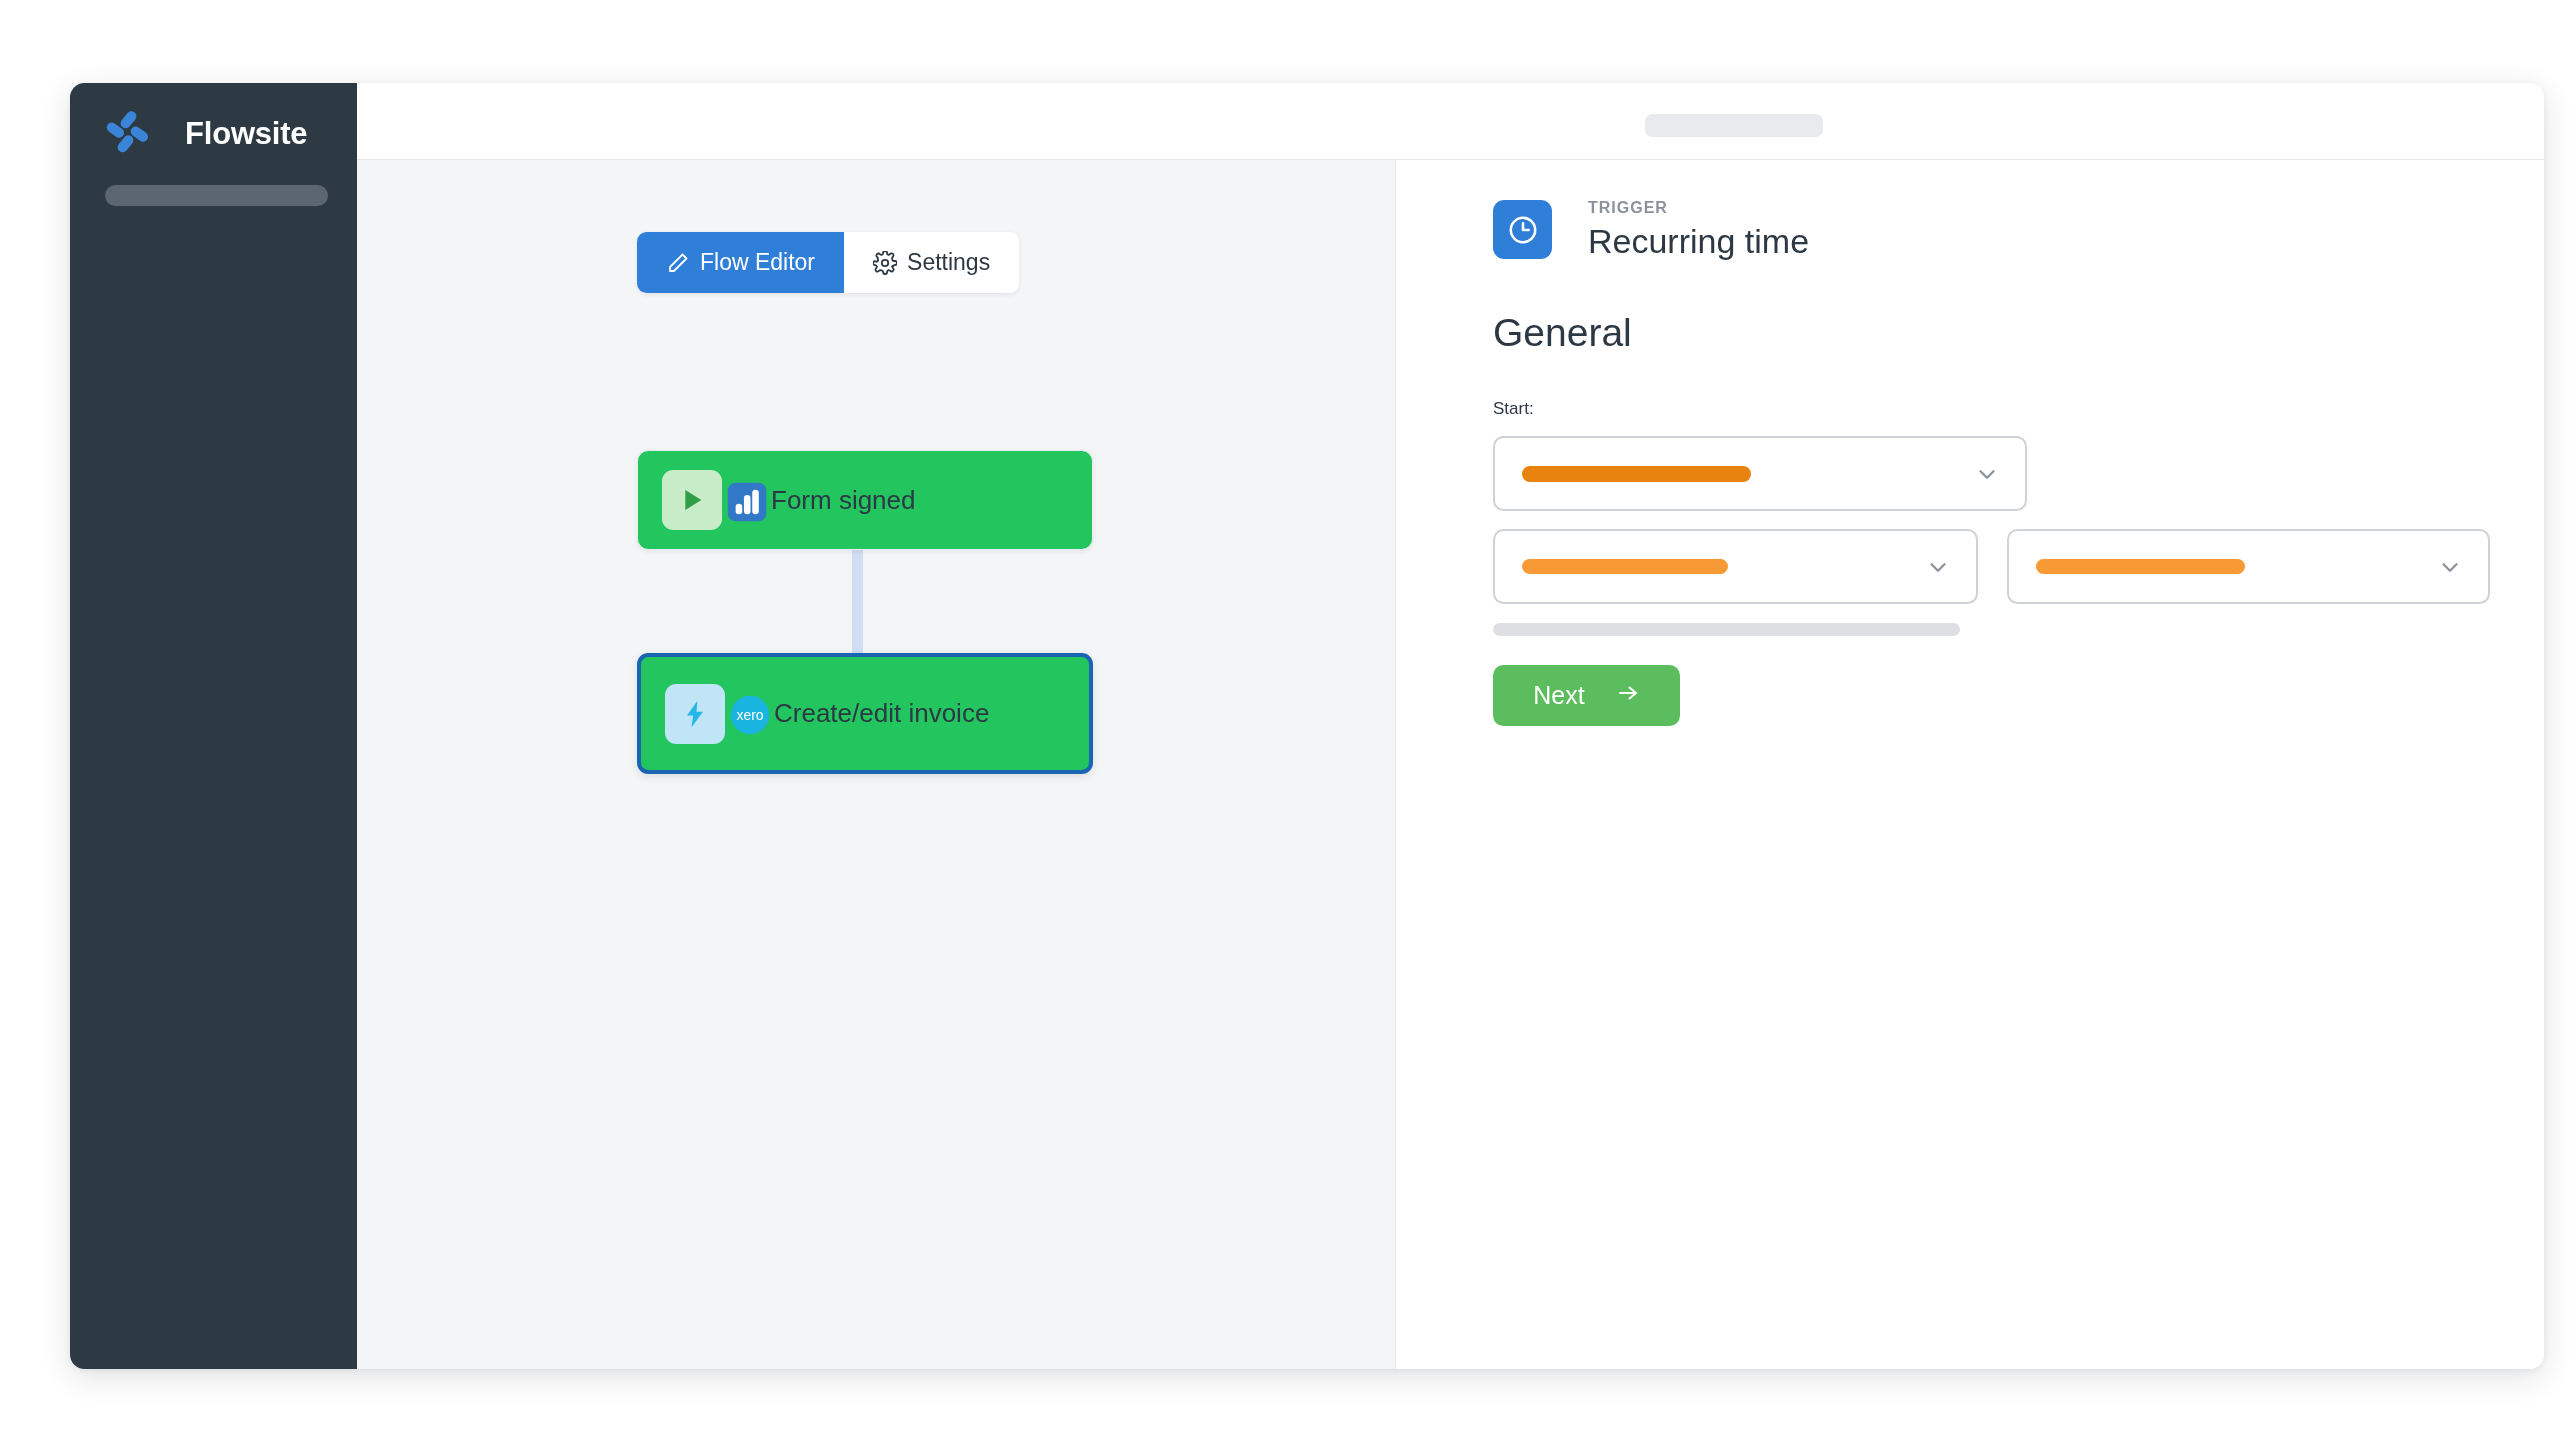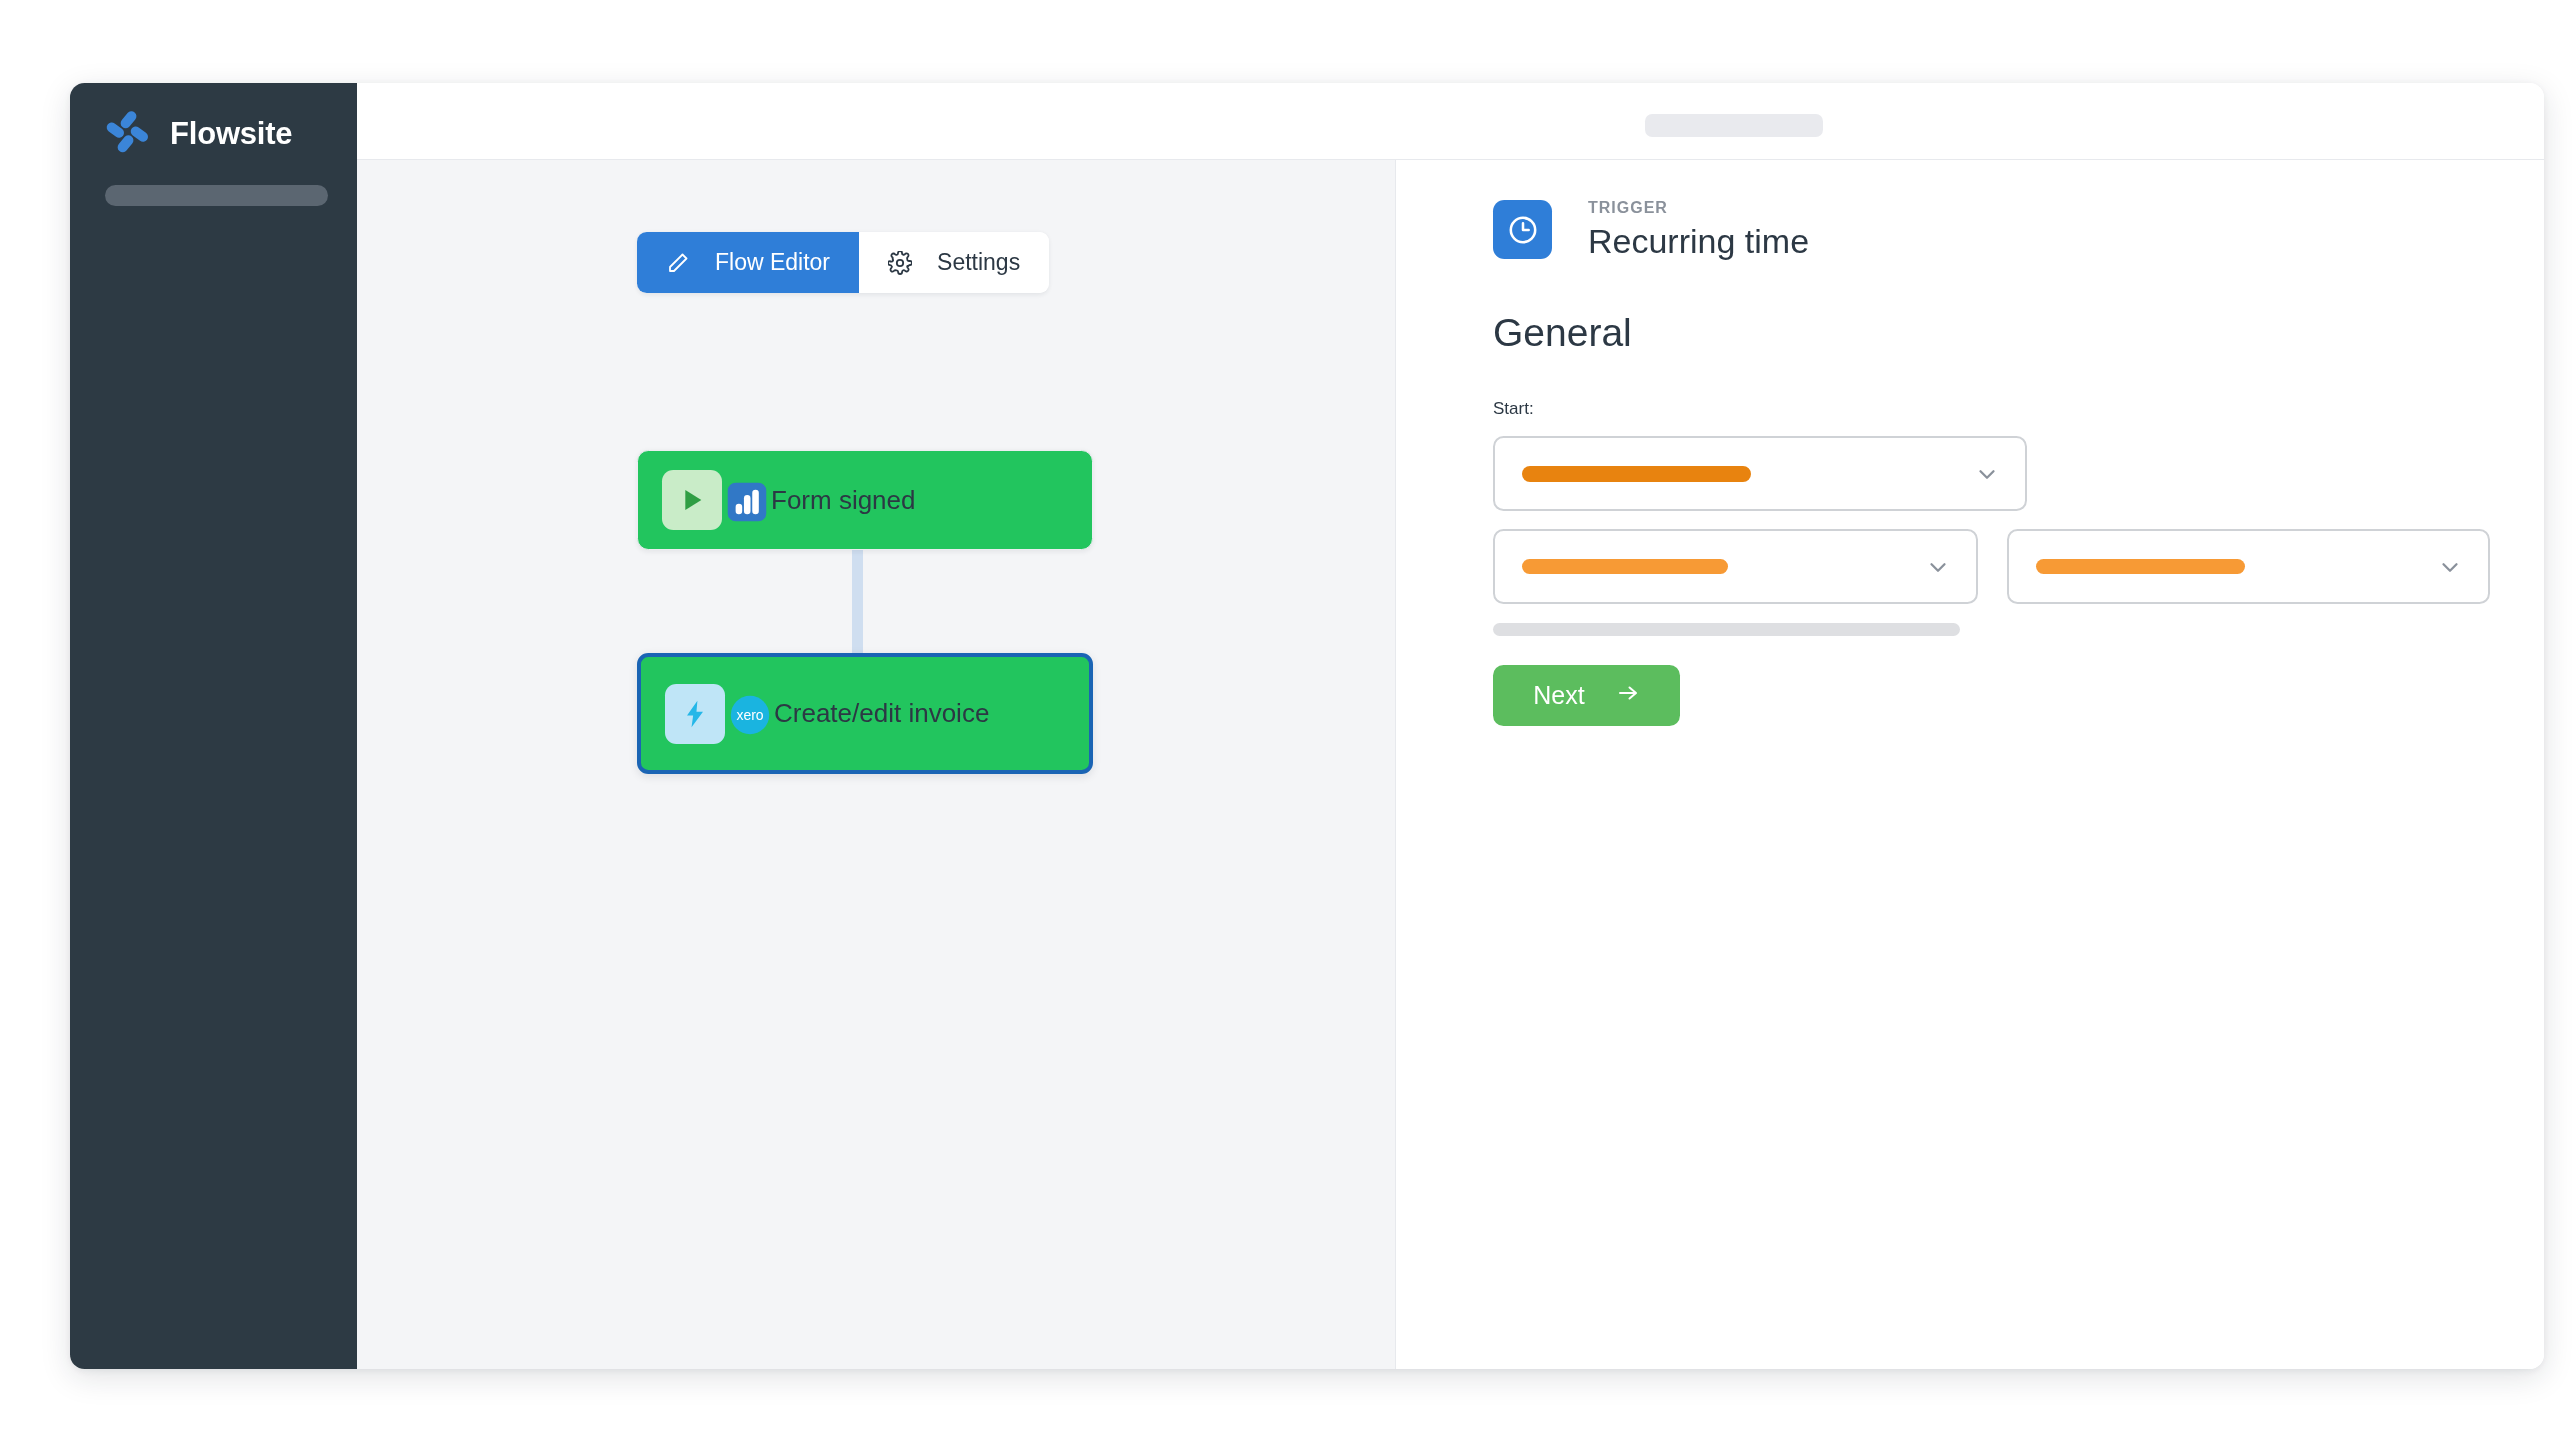--- a/index.html
+++ b/index.html
@@ -33,21 +33,21 @@
     flex: 0 0 287px;
     background: #2d3a44;
     position: relative;
   }
   .brand {
     position: absolute;
     left: 35px;
     top: 28px;
     display: flex;
     align-items: center;
-    gap: 20px;
+    gap: 35px;
   }
   .brand-logo {
     width: 45px;
     height: 45px;
     position: relative;
     flex: 0 0 45px;
   }
   .brand-logo i {
     position: absolute;
     display: block;
@@ -123,21 +123,21 @@
     top: 72px;
     display: flex;
     background: #ffffff;
     border-radius: 9.7px;
     overflow: hidden;
     box-shadow: 0 1.6px 4px rgba(24,34,48,0.08);
   }
   .tab {
     display: flex;
     align-items: center;
-    gap: 25px;
+    gap: 10px;
     height: 61px;
     padding: 0 29px;
     font-size: 23px;
     color: #2c3844;
     background: #ffffff;
     cursor: pointer;
   }
   .tab.active {
     background: #2f7ed8;
     color: #ffffff;

